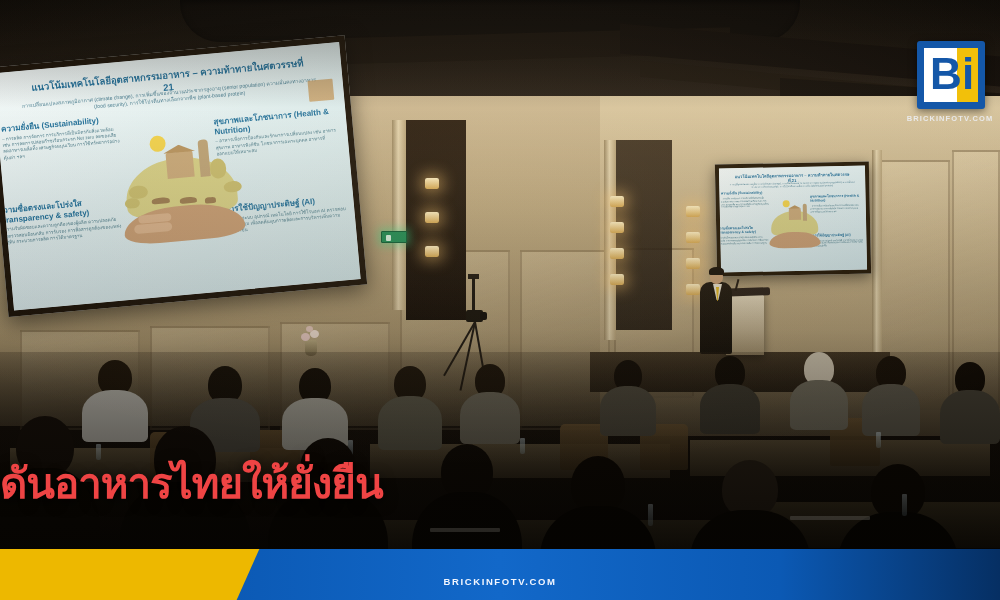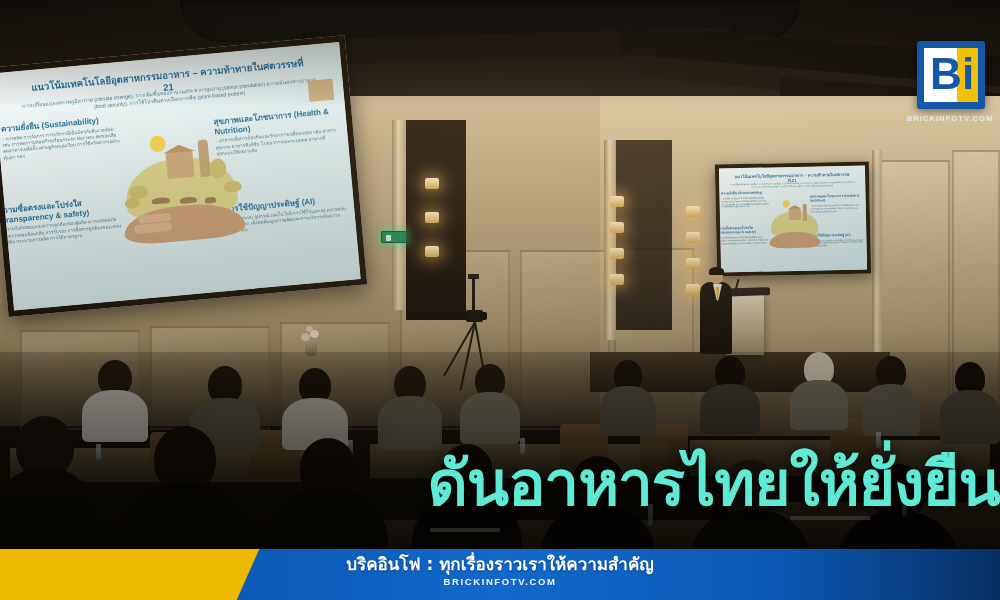--- a/index.html
+++ b/index.html
@@ -161,22 +161,22 @@
     background:#1457a8;border-radius:3px;box-shadow:0 2px 8px rgba(0,0,0,.5);}
   .logo-inner{position:absolute;left:7px;top:7px;width:54px;height:54px;background:#fff;}
   .logo-yellow{position:absolute;right:0;top:0;width:21px;height:54px;background:#f2c00a;}
   .logo-b{position:absolute;left:6px;top:4px;color:#1457a8;font-weight:bold;
     font-size:44px;line-height:44px;letter-spacing:-2px;}
   .logo-i{position:absolute;left:38px;top:4px;color:#1457a8;font-weight:bold;
     font-size:44px;line-height:44px;}
   .logo-url{position:absolute;left:900px;top:114px;width:100px;text-align:center;
     color:#e9e9e9;font-size:7.5px;letter-spacing:1.1px;font-weight:bold;}
 
-  .headline{position:absolute;left:0;top:447px;width:1000px;text-align:right;
-    color:#5eead4;font-weight:bold;font-size:62px;line-height:74px;
+  .headline{position:absolute;left:0;top:447px;width:1000px;text-align:left;
+    color:#ef4444;font-weight:bold;font-size:42px;line-height:74px;
     letter-spacing:-1px;text-shadow:0 3px 14px rgba(0,0,0,.85);
     font-family:"DejaVu Sans","Liberation Sans",sans-serif;}
 
   .bottombar{position:absolute;left:0;top:549px;width:1000px;height:51px;
     background:linear-gradient(90deg,#062f63 0%,#0b59b4 22%,#1268c9 50%,#0b59b4 78%,#062f63 100%);
     overflow:hidden;}
   .bar-yellow{position:absolute;left:-30px;top:-12px;width:280px;height:66px;
     background:#edb800;transform:skewX(-24deg);}
   .bar-text{position:absolute;left:0;top:4px;width:1000px;text-align:center;
     color:#fff;font-size:17px;font-weight:bold;line-height:22px;
@@ -444,17 +444,16 @@
       <div class="logo-b">B</div>
       <div class="logo-i">i</div>
     </div>
   </div>
   <div class="logo-url">BRICKINFOTV.COM</div>
 
   <div class="headline">ดันอาหารไทยให้ยั่งยืน</div>
 
   <div class="bottombar">
     <div class="bar-yellow"></div>
-    <div class="bar-text">บริคอินโฟ : ทุกเรื่องราวเราให้ความสำคัญ</div>
     <div class="bar-url">BRICKINFOTV.COM</div>
   </div>
 
 </div>
 
 </body></html>

